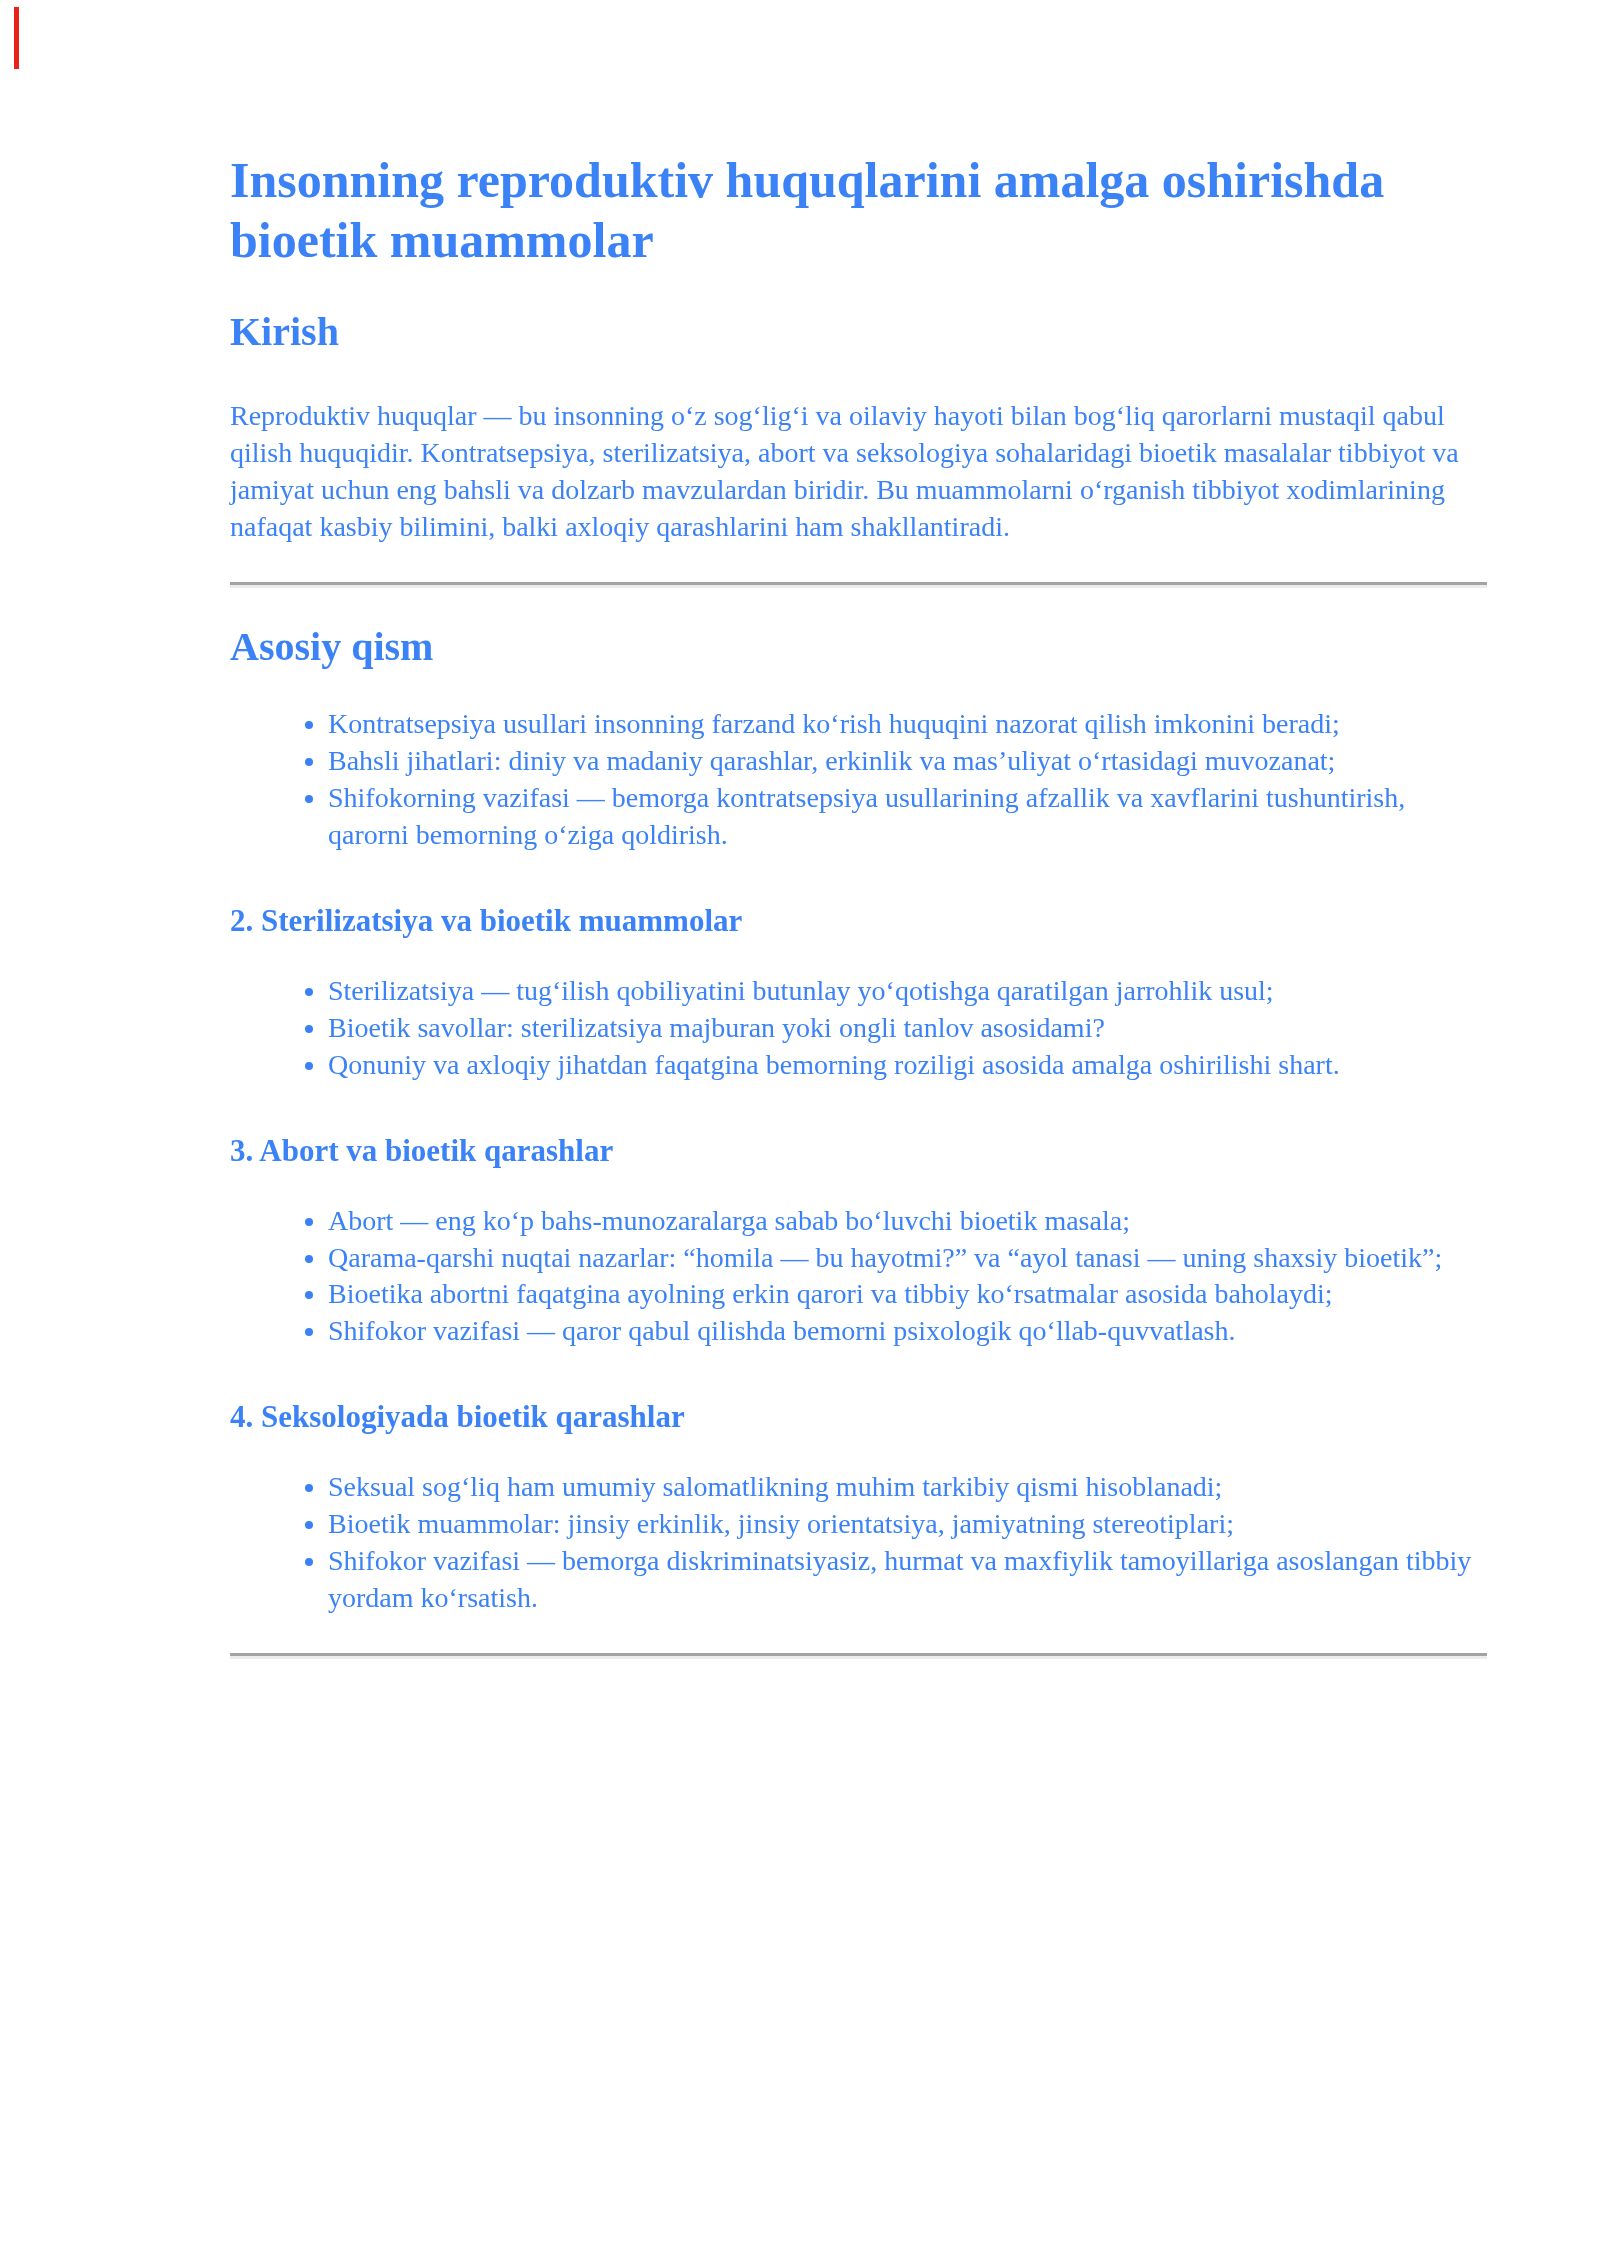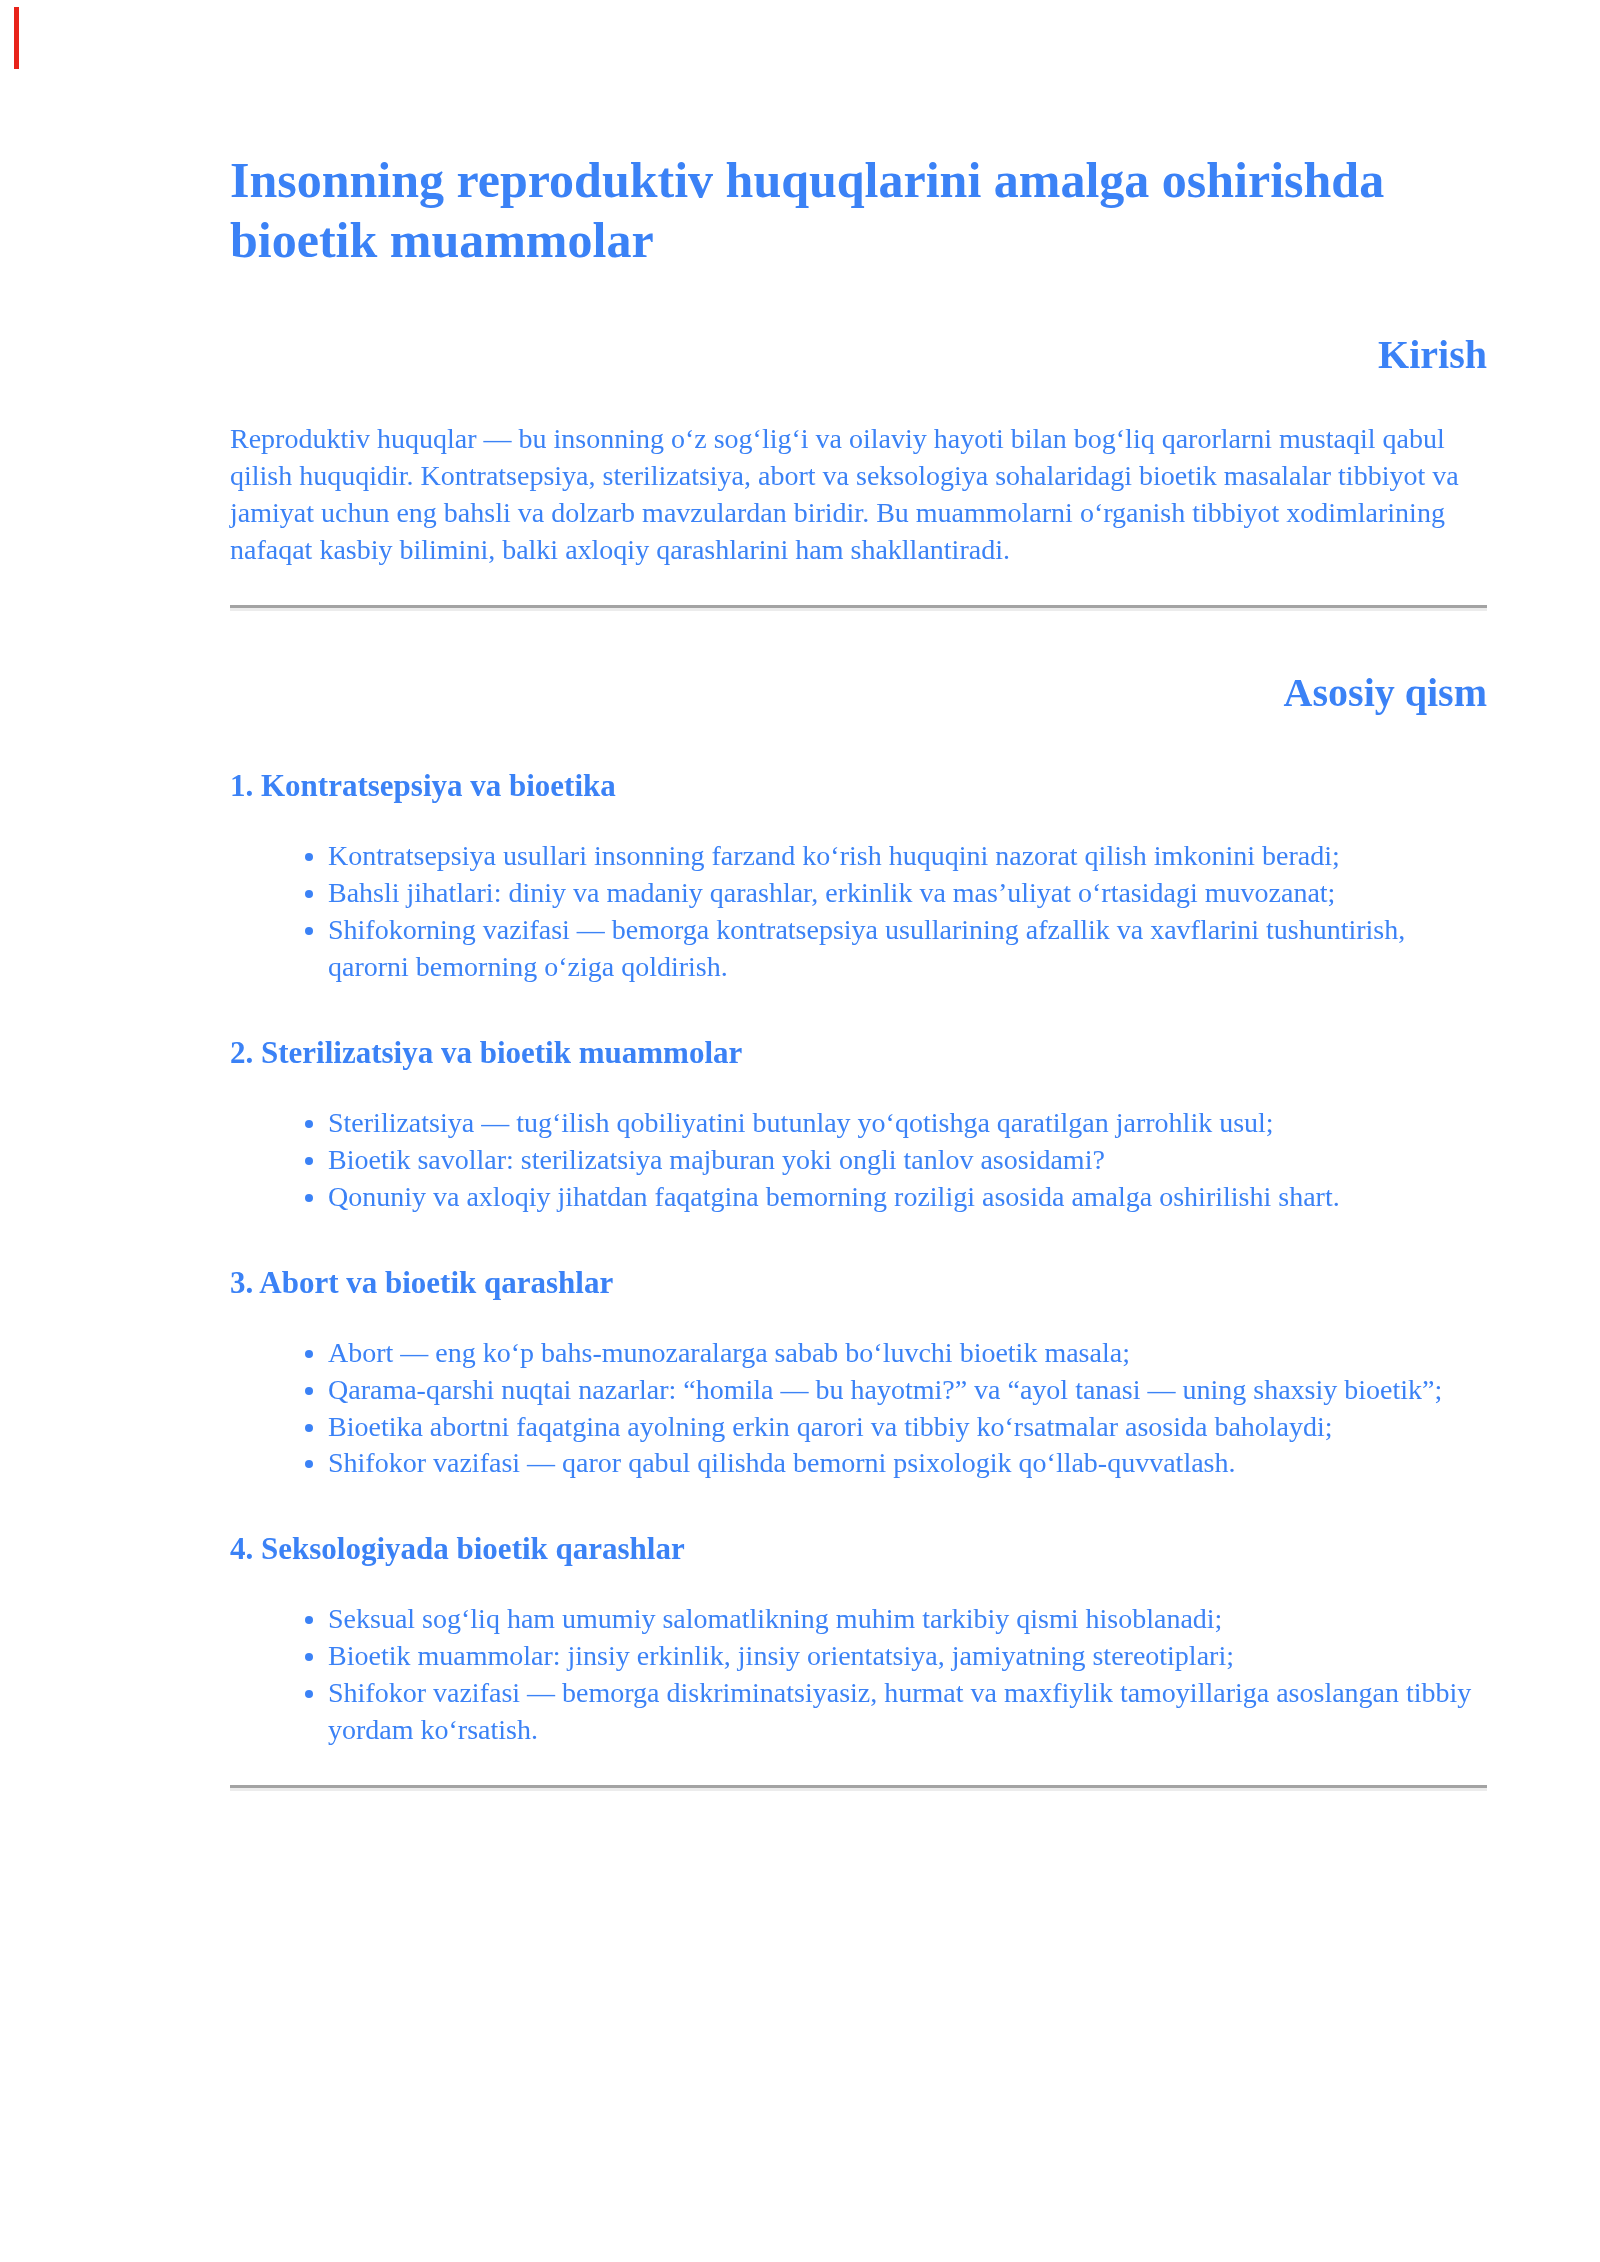--- a/index.html
+++ b/index.html
@@ -34,22 +34,21 @@
   h1.doc-title {
     font-size: 50px;
     line-height: 1.2;
     font-weight: bold;
     margin: 0;
   }
   h2.doc-h2 {
     font-size: 40px;
     line-height: 1.3;
     font-weight: bold;
-    margin: 59px 0 0 0;
-    text-align: right;
+    margin: 36px 0 0 0;
   }
   h3.doc-h3 {
     font-size: 31px;
     line-height: 1.26;
     font-weight: bold;
     margin: 47px 0 0 0;
   }
   p.doc-p {
     font-size: 28px;
     line-height: 1.32;
@@ -87,21 +86,20 @@
     <h1 class="doc-title">Insonning reproduktiv huquqlarini amalga oshirishda bioetik muammolar</h1>
 
     <h2 class="doc-h2">Kirish</h2>
 
     <p class="doc-p">Reproduktiv huquqlar — bu insonning o‘z sog‘lig‘i va oilaviy hayoti bilan bog‘liq qarorlarni mustaqil qabul qilish huquqidir. Kontratsepsiya, sterilizatsiya, abort va seksologiya sohalaridagi bioetik masalalar tibbiyot va jamiyat uchun eng bahsli va dolzarb mavzulardan biridir. Bu muammolarni o‘rganish tibbiyot xodimlarining nafaqat kasbiy bilimini, balki axloqiy qarashlarini ham shakllantiradi.</p>
 
     <hr class="doc-rule">
 
     <h2 class="doc-h2">Asosiy qism</h2>
 
-    <h3 class="doc-h3">1. Kontratsepsiya va bioetika</h3>
     <ul class="doc-list">
       <li>Kontratsepsiya usullari insonning farzand ko‘rish huquqini nazorat qilish imkonini beradi;</li>
       <li>Bahsli jihatlari: diniy va madaniy qarashlar, erkinlik va mas’uliyat o‘rtasidagi muvozanat;</li>
       <li>Shifokorning vazifasi — bemorga kontratsepsiya usullarining afzallik va xavflarini tushuntirish, qarorni bemorning o‘ziga qoldirish.</li>
     </ul>
 
     <h3 class="doc-h3">2. Sterilizatsiya va bioetik muammolar</h3>
     <ul class="doc-list">
       <li>Sterilizatsiya — tug‘ilish qobiliyatini butunlay yo‘qotishga qaratilgan jarrohlik usul;</li>
       <li>Bioetik savollar: sterilizatsiya majburan yoki ongli tanlov asosidami?</li>

